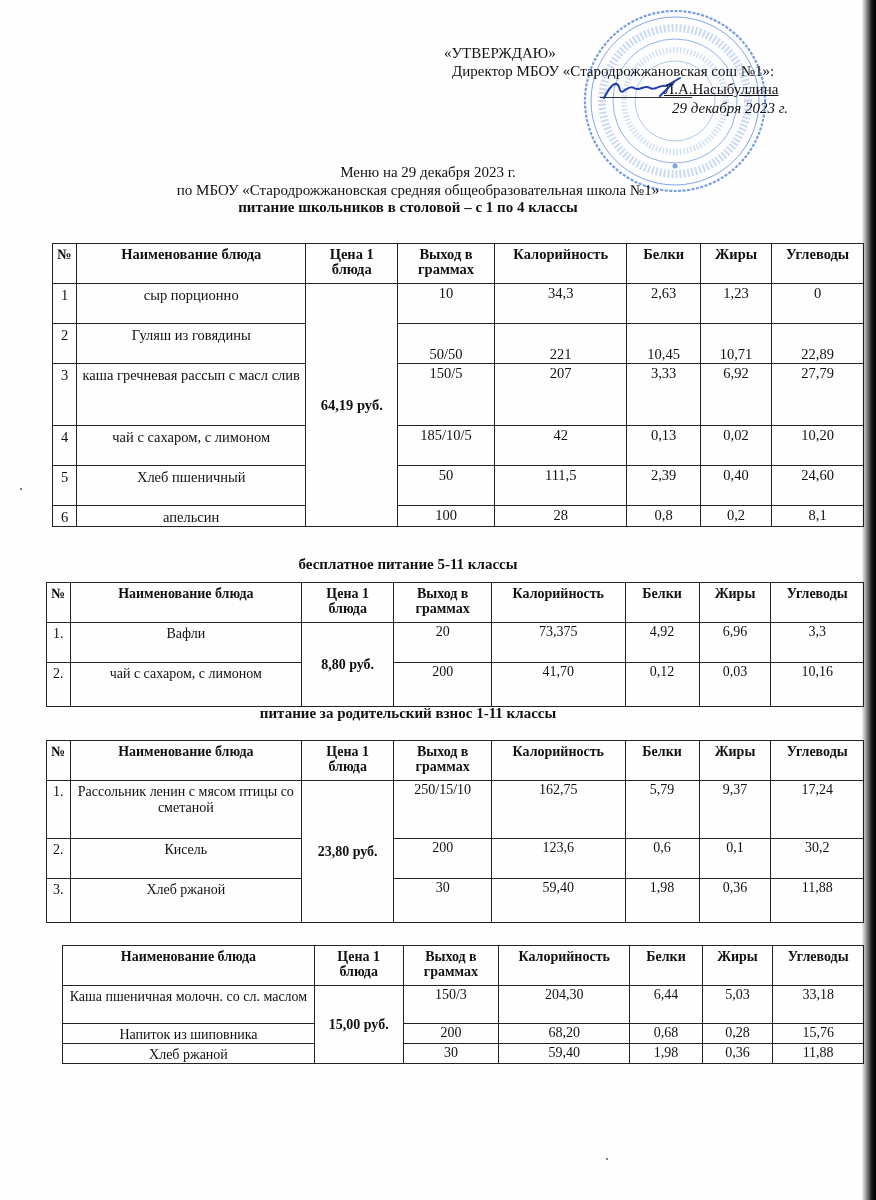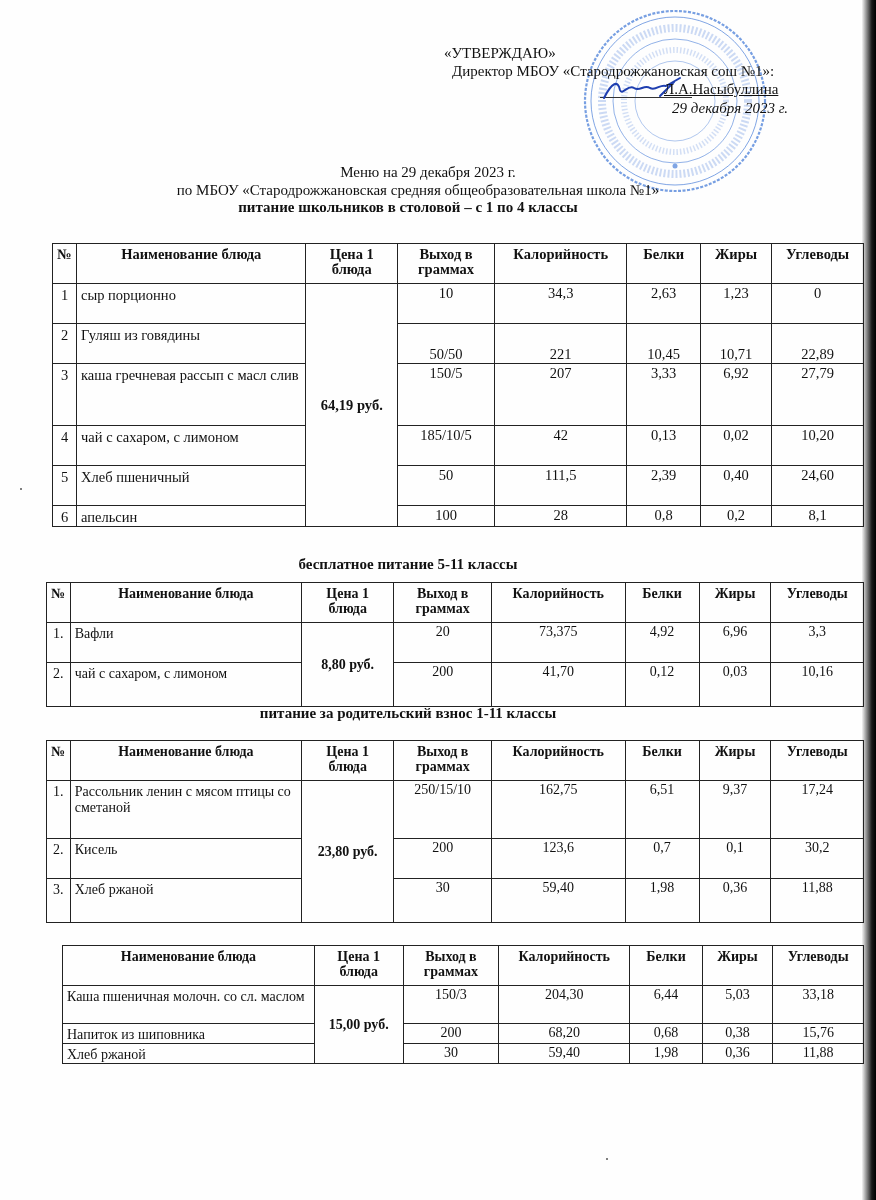--- a/index.html
+++ b/index.html
@@ -18,21 +18,21 @@
   .title { position:absolute; left:0; width:876px; text-align:center; font-size:15px; white-space:nowrap; }
   .t1 { top:164px; left:-10px; }
   .t2 { top:182px; left:-20px; }
   .t3 { top:199px; left:-30px; font-weight:bold; }
   .t4 { top:556px; left:-30px; font-weight:bold; }
   .t5 { top:705px; left:-30px; font-weight:bold; }
   table { position:absolute; border-collapse:collapse; font-size:14.5px; }
   td, th { border:1px solid #222; padding:0 4px; vertical-align:top; }
   th { font-weight:bold; text-align:center; line-height:15px; padding-top:3px; }
   td.num { text-align:center; width:16px; padding:3px 2px 0 2px; }
-  td.name { text-align:left; padding-top:3px; }
+  td.name { text-align:center; padding-top:3px; }
   td.price { text-align:center; vertical-align:middle; font-weight:bold; }
   td.val { text-align:center; padding-top:1px; }
   td.val.bottom { vertical-align:bottom; }
   .tbl1 { left:52px; top:243px; width:812px; }
   .tbl2 { left:46px; top:582px; width:818px; font-family:"Liberation Sans Narrow","Liberation Serif", serif; }
   .tbl3 { left:46px; top:740px; width:818px; }
   .tbl4 { left:62px; top:945px; width:802px; }
   .tbl2 td, .tbl3 td, .tbl4 td, .tbl2 th, .tbl3 th, .tbl4 th { font-size:14px; }
   .dot { position:absolute; width:2px; height:2px; background:#555; border-radius:1px; }
 </style>
@@ -215,30 +215,30 @@
     <th>Белки</th>
     <th>Жиры</th>
     <th>Углеводы</th>
   </tr>
   <tr style="height:58px">
     <td class="num">1.</td>
     <td class="name">Рассольник ленин с мясом птицы со сметаной</td>
     <td class="price" rowspan="3">23,80 руб.</td>
     <td class="val">250/15/10</td>
     <td class="val">162,75</td>
-    <td class="val">6,51</td>
+    <td class="val">5,79</td>
     <td class="val">9,37</td>
     <td class="val">17,24</td>
   </tr>
   <tr style="height:40px">
     <td class="num">2.</td>
     <td class="name">Кисель</td>
     <td class="val">200</td>
     <td class="val">123,6</td>
-    <td class="val">0,7</td>
+    <td class="val">0,6</td>
     <td class="val">0,1</td>
     <td class="val">30,2</td>
   </tr>
   <tr style="height:44px">
     <td class="num">3.</td>
     <td class="name">Хлеб ржаной</td>
     <td class="val">30</td>
     <td class="val">59,40</td>
     <td class="val">1,98</td>
     <td class="val">0,36</td>
@@ -274,21 +274,21 @@
     <td class="val">204,30</td>
     <td class="val">6,44</td>
     <td class="val">5,03</td>
     <td class="val">33,18</td>
   </tr>
   <tr style="height:20px">
     <td class="name">Напиток из шиповника</td>
     <td class="val">200</td>
     <td class="val">68,20</td>
     <td class="val">0,68</td>
-    <td class="val">0,38</td>
+    <td class="val">0,28</td>
     <td class="val">15,76</td>
   </tr>
   <tr style="height:20px">
     <td class="name">Хлеб ржаной</td>
     <td class="val">30</td>
     <td class="val">59,40</td>
     <td class="val">1,98</td>
     <td class="val">0,36</td>
     <td class="val">11,88</td>
   </tr>

